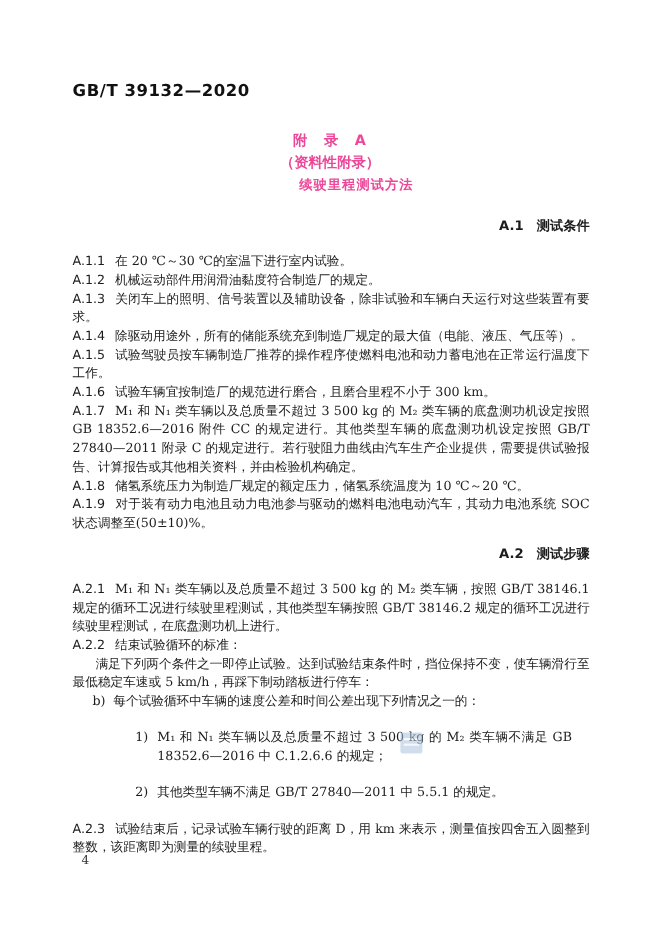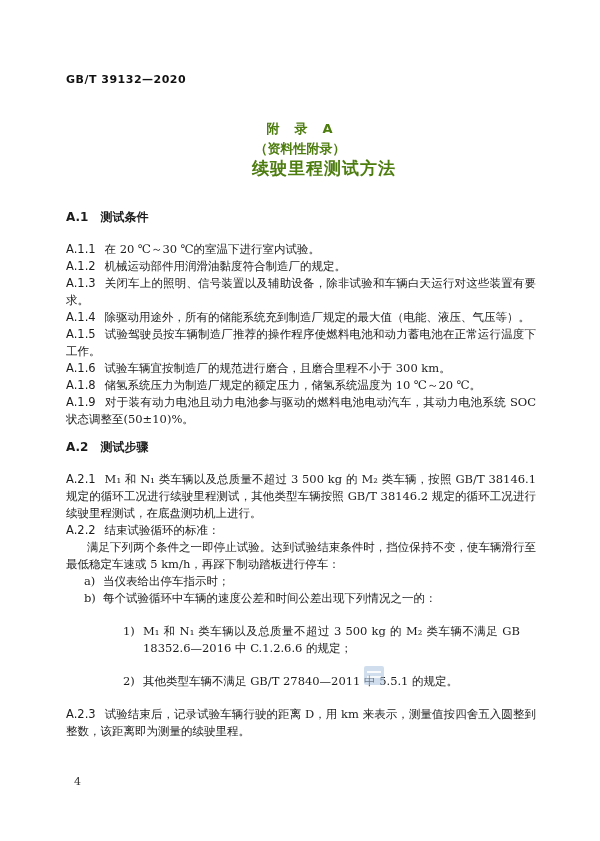--- a/index.html
+++ b/index.html
@@ -11,53 +11,53 @@
     color: #1c1c1c;
     font-family: "DejaVu Serif", "Liberation Serif", serif;
     overflow: hidden;
   }
   .doc-header {
     position: absolute;
     left: 66px;
     top: 73px;
     font-family: "DejaVu Sans", "Liberation Sans", sans-serif;
     font-weight: bold;
-    font-size: 11px;
+    font-size: 15px;
     letter-spacing: 0.5px;
     color: #111;
   }
   .title-block {
     position: absolute;
     left: 0;
     top: 119px;
     width: 100%;
     text-align: center;
     font-family: "DejaVu Sans", "Liberation Sans", sans-serif;
     font-weight: bold;
-    color: #4d7c0f;
+    color: #ec4899;
   }
   .title-block .t1 { font-size: 13px; line-height: 20px; letter-spacing: 1px; }
   .title-block .t2 { font-size: 13px; line-height: 19px; }
-  .title-block .t3 { font-size: 17px;  line-height: 20px; letter-spacing: 1px; padding-left: 48px; }
+  .title-block .t3 { font-size: 12px;  line-height: 20px; letter-spacing: 1px; padding-left: 48px; }
   .body {
     position: absolute;
     left: 66px;
     top: 194px;
     width: 470px;
     font-size: 11.5px;
     line-height: 17px;
     text-align: justify;
   }
   .sec-h {
     font-family: "DejaVu Sans", "Liberation Sans", sans-serif;
     font-weight: bold;
     font-size: 12px;
     line-height: 15px;
-    margin: 16px 0 16px 0;
-    text-align: left;
+    margin: 4px 0 16px 0;
+    text-align: right;
   }
   .sec-h.sec-h2 { margin-top: 12px; }
   .sec-no { margin-right: 12px; }
   p.cl { margin: 0; }
   .cl-no {
     font-family: "DejaVu Sans", "Liberation Sans", sans-serif;
     font-weight: normal;
     margin-right: 9px;
     white-space: nowrap;
   }
@@ -109,33 +109,33 @@
     <div class="sec-h">
       <span class="sec-no">A.1</span><span>测试条件</span>
     </div>
 
     <p class="cl"><span class="cl-no">A.1.1</span><span>在 20 ℃～30 ℃的室温下进行室内试验。</span></p>
     <p class="cl"><span class="cl-no">A.1.2</span><span>机械运动部件用润滑油黏度符合制造厂的规定。</span></p>
     <p class="cl"><span class="cl-no">A.1.3</span><span>关闭车上的照明、信号装置以及辅助设备，除非试验和车辆白天运行对这些装置有要求。</span></p>
     <p class="cl"><span class="cl-no">A.1.4</span><span>除驱动用途外，所有的储能系统充到制造厂规定的最大值（电能、液压、气压等）。</span></p>
     <p class="cl"><span class="cl-no">A.1.5</span><span>试验驾驶员按车辆制造厂推荐的操作程序使燃料电池和动力蓄电池在正常运行温度下工作。</span></p>
     <p class="cl"><span class="cl-no">A.1.6</span><span>试验车辆宜按制造厂的规范进行磨合，且磨合里程不小于 300 km。</span></p>
+    <p class="cl"><span class="cl-no">A.1.7</span><span>M₁ 和 N₁ 类车辆以及总质量不超过 3 500 kg 的 M₂ 类车辆的底盘测功机设定按照 GB 18352.6—2016 附件 CC 的规定进行。其他类型车辆的底盘测功机设定按照 GB/T 27840—2011 附录 C 的规定进行。若行驶阻力曲线由汽车生产企业提供，需要提供试验报告、计算报告或其他相关资料，并由检验机构确定。</span></p>
     <p class="cl"><span class="cl-no">A.1.8</span><span>储氢系统压力为制造厂规定的额定压力，储氢系统温度为 10 ℃～20 ℃。</span></p>
     <p class="cl"><span class="cl-no">A.1.9</span><span>对于装有动力电池且动力电池参与驱动的燃料电池电动汽车，其动力电池系统 SOC 状态调整至(50±10)%。</span></p>
 
     <div class="sec-h sec-h2">
       <span class="sec-no">A.2</span><span>测试步骤</span>
     </div>
 
     <p class="cl"><span class="cl-no">A.2.1</span><span>M₁ 和 N₁ 类车辆以及总质量不超过 3 500 kg 的 M₂ 类车辆，按照 GB/T 38146.1 规定的循环工况进行续驶里程测试，其他类型车辆按照 GB/T 38146.2 规定的循环工况进行续驶里程测试，在底盘测功机上进行。</span></p>
     <p class="cl"><span class="cl-no">A.2.2</span><span>结束试验循环的标准：</span></p>
 
     <p class="indent">满足下列两个条件之一即停止试验。达到试验结束条件时，挡位保持不变，使车辆滑行至最低稳定车速或 5 km/h，再踩下制动踏板进行停车：</p>
 
-    <p class="li1"><span class="li-label">a)</span><span>当仪表给出停车指示时；</span></p>
     <p class="li1"><span class="li-label">b)</span><span>每个试验循环中车辆的速度公差和时间公差出现下列情况之一的：</span></p>
 
     <p class="li2"><span class="li-label">1)</span><span>M₁ 和 N₁ 类车辆以及总质量不超过 3 500 kg 的 M₂ 类车辆不满足 GB 18352.6—2016 中 C.1.2.6.6 的规定；</span></p>
     <p class="li2"><span class="li-label">2)</span><span>其他类型车辆不满足 GB/T 27840—2011 中 5.5.1 的规定。</span></p>
 
     <p class="cl"><span class="cl-no">A.2.3</span><span>试验结束后，记录试验车辆行驶的距离 D，用 km 来表示，测量值按四舍五入圆整到整数，该距离即为测量的续驶里程。</span></p>
 
   </div>
 
   <div class="watermark" style="background: rgb(169, 195, 224);"></div>

